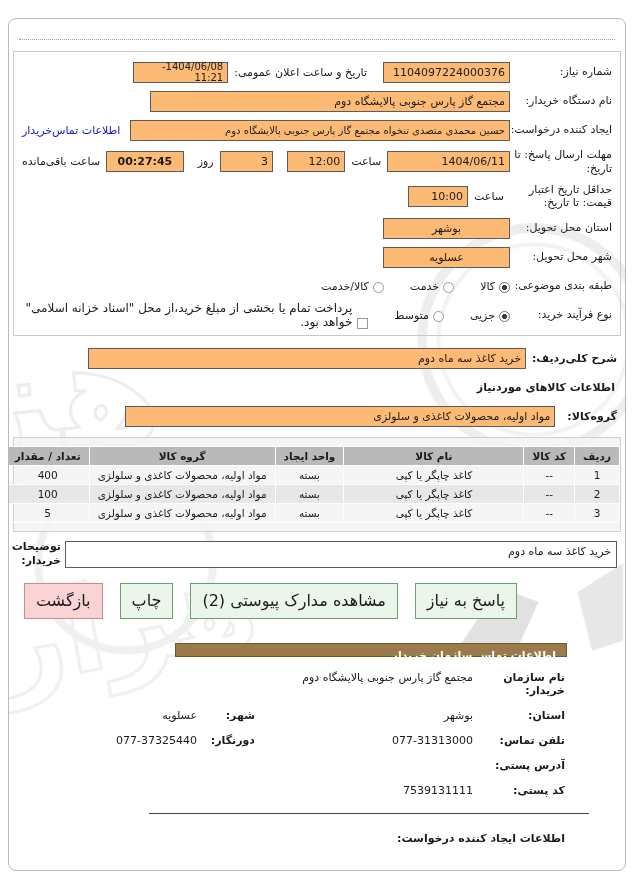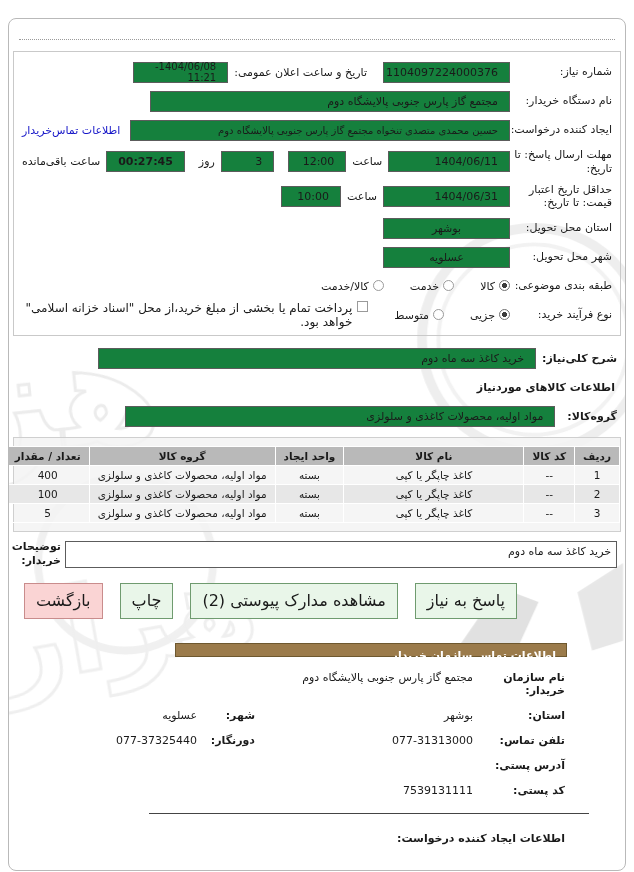--- a/index.html
+++ b/index.html
@@ -14,32 +14,32 @@
   .dotline { border-top:1px dotted #9a9a9a; margin:20px 10px 0 10px; }
 
   .brownbar { background:#9b7b4b; border:1px solid #6e582f; color:#fff; font-weight:bold;
               height:28px; line-height:26px; padding:0 10px; margin:14px 4px 0 4px; position:relative; z-index:2; }
   .brownbar.narrow { width:392px; margin-right:58px; height:14px; line-height:24px; }
 
   .panel { border:1px solid #c9c9c9; margin:11px 4px 0 4px; padding:9px 8px 6px 8px; background:transparent; position:relative; z-index:2; }
 
   .frow { display:flex; align-items:center; margin-bottom:7px; min-height:22px; }
   .flabel { width:102px; flex:0 0 102px; line-height:1.25; }
-  .fbox { border:1px solid #5c5c5c; background:#15803d; height:21px; display:flex; align-items:center; padding:0 11px; }
+  .fbox { border:1px solid #5c5c5c; background:#fdba74; height:21px; display:flex; align-items:center; padding:0 4px; }
   .c { justify-content:center; } .r { justify-content:flex-start; }
   .w127{ width:127px; } .w95{ width:95px; font-size:10px; } .w60{ width:60px; } .w55{ width:55px; } .w80{ width:80px; }
   .wide { width:360px; }
   .midlabel { margin:0 6px; white-space:nowrap; }
   .link { color:#1515c8; margin-right:10px; cursor:pointer; white-space:nowrap; }
 
   .radio { width:11px; height:11px; border-radius:50%; border:1px solid #9a9a9a; background:#fff;
            display:inline-block; margin-left:4px; flex:0 0 11px; }
   .radio.sel { background:radial-gradient(circle, #3c3c3c 0 2.6px, #fff 2.8px); border-color:#707070; }
   .checkbox { width:11px; height:11px; border:1px solid #9a9a9a; background:#fff; display:inline-block; margin-left:5px; flex:0 0 11px; }
-  .opt { display:flex; align-items:flex-start; margin-left:26px; cursor:pointer; }
+  .opt { display:flex; align-items:flex-end; margin-left:26px; cursor:pointer; }
 
   .secrow { display:flex; align-items:center; margin:12px 8px 0 8px; position:relative; z-index:2; }
   .blabel { font-weight:bold; white-space:nowrap; margin-left:6px; }
   .bheading { font-weight:bold; margin:12px 10px 0 0; position:relative; z-index:2; }
 
   .tablewrap { border:1px solid #cfcfcf; background:rgba(243,243,243,.85); margin:10px 4px 0 4px; padding:8px 0; position:relative; z-index:2; }
   table { border-collapse:collapse; margin:0 auto; font-size:10.5px; }
   th { background:#b9b9b9; font-weight:bold; padding:3px 8px; border:1px solid #fff; white-space:nowrap; }
   td { padding:3px 8px; border:1px solid #fff; text-align:center; white-space:nowrap; }
   tr.even td { background:#e7e7e7; }
@@ -107,21 +107,20 @@
       <span class="midlabel">ساعت</span>
       <div class="fbox w60 r">12:00</div>
       <div class="fbox w55 r" style="margin-right:14px;">3</div>
       <span class="midlabel">روز</span>
       <div class="fbox w80 c" style="margin-right:8px;font-weight:bold;">00:27:45</div>
       <span class="midlabel" style="margin-left:0;">ساعت باقی‌مانده</span>
     </div>
 
     <div class="frow">
       <div class="flabel">حداقل تاریخ اعتبار قیمت: تا تاریخ:</div>
-      <div class="fbox w127 r">1404/06/31</div>
       <span class="midlabel">ساعت</span>
       <div class="fbox w60 r">10:00</div>
     </div>
 
     <div class="frow">
       <div class="flabel">استان محل تحویل:</div>
       <div class="fbox w127 c">بوشهر</div>
     </div>
 
     <div class="frow">
@@ -157,21 +156,21 @@
       </label>
       <label class="opt" style="margin-left:0;">
         <span class="checkbox"></span>
         <span style="font-size:12px;">پرداخت تمام یا بخشی از مبلغ خرید،از محل "اسناد خزانه اسلامی" خواهد بود.</span>
       </label>
     </div>
 
   </div>
 
   <div class="secrow">
-    <span class="blabel">شرح کلی‌نیاز:</span>
+    <span class="blabel">شرح کلی‌ردیف:</span>
     <div class="fbox r" style="width:438px;">خرید کاغذ سه ماه دوم</div>
   </div>
 
   <div class="bheading">اطلاعات کالاهای موردنیاز</div>
 
   <div class="secrow">
     <span class="blabel" style="margin-left:12px;">گروه‌کالا:</span>
     <div class="fbox r" style="width:430px;">مواد اولیه، محصولات کاغذی و سلولزی</div>
   </div>
 

